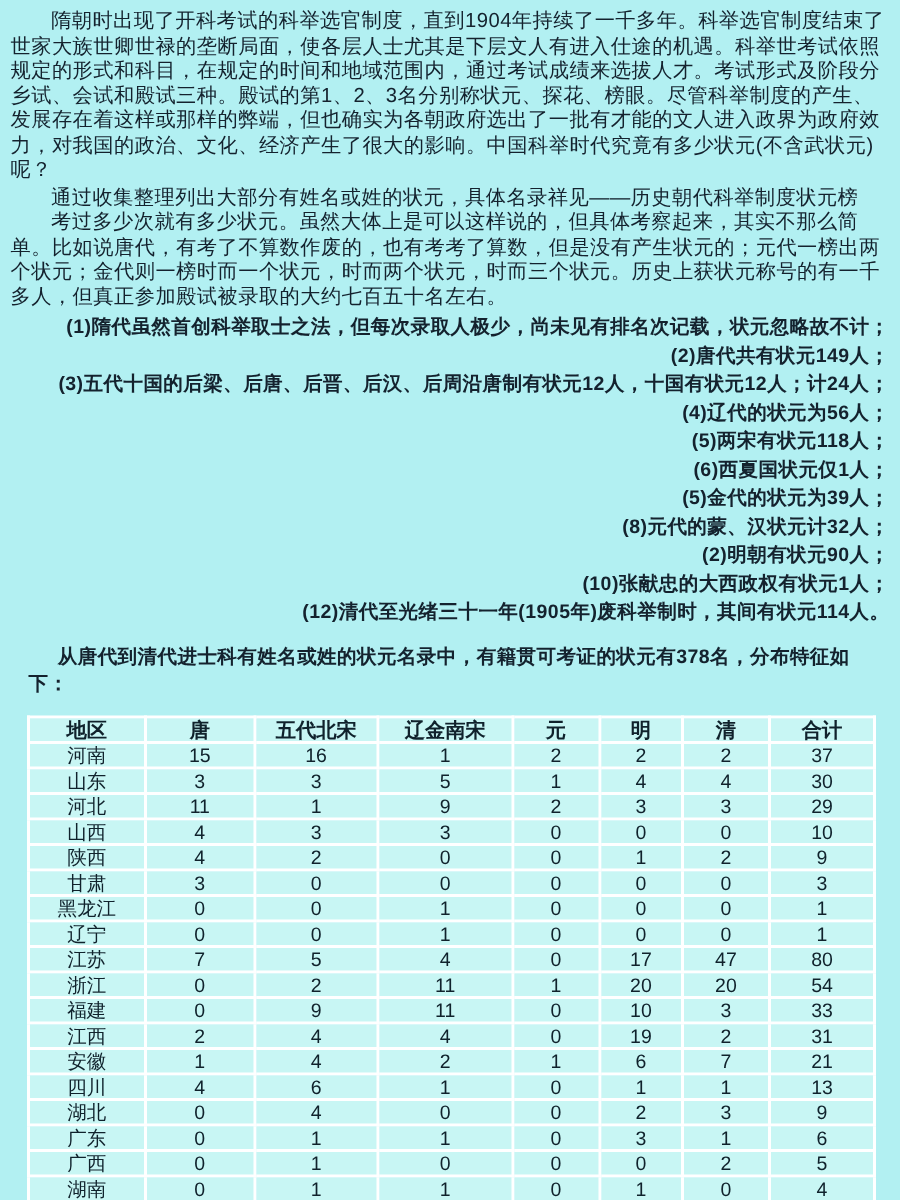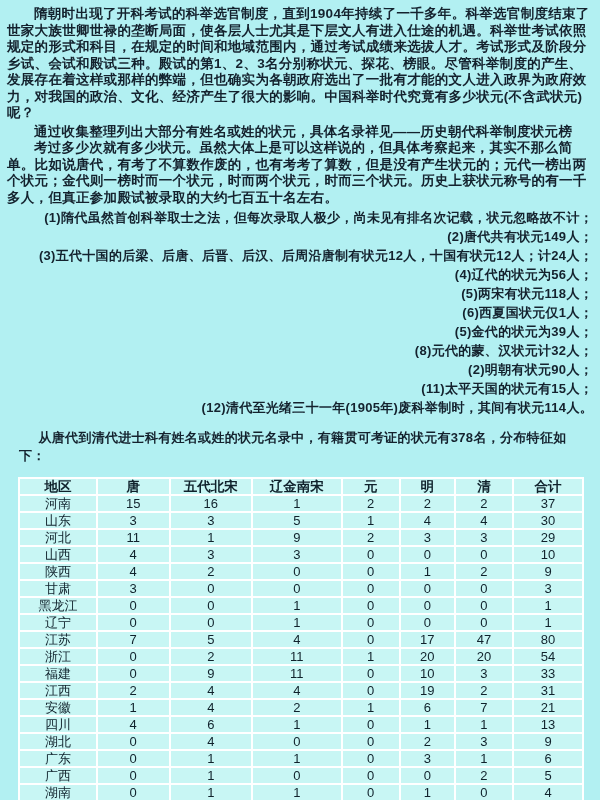--- a/index.html
+++ b/index.html
@@ -8,21 +8,21 @@
     background:#b2f0f2;
     font-family:"Liberation Sans","DejaVu Sans",sans-serif;
     color:#14222e;
   }
   .doc{padding:6px 7px 0 7px;}
   .para{
     margin:0;
     font-size:13.5px;
     line-height:16.5px;
     text-indent:2em;
-    font-weight:700;
+    font-weight:400;
     letter-spacing:0.3px;
   }
   .para.lead-gap{margin-top:2px;}
   .list-wrap{margin-top:2px;}
   .list-item{
     font-size:13px;
     line-height:19px;
     margin-left:1.9em;
     font-weight:600;
     letter-spacing:0.3px;
@@ -68,21 +68,21 @@
   <div class="list-wrap" id="list-container">
       <div class="list-item">(1)隋代虽然首创科举取士之法，但每次录取人极少，尚未见有排名次记载，状元忽略故不计；</div>
       <div class="list-item">(2)唐代共有状元149人；</div>
       <div class="list-item">(3)五代十国的后梁、后唐、后晋、后汉、后周沿唐制有状元12人，十国有状元12人；计24人；</div>
       <div class="list-item">(4)辽代的状元为56人；</div>
       <div class="list-item">(5)两宋有状元118人；</div>
       <div class="list-item">(6)西夏国状元仅1人；</div>
       <div class="list-item">(5)金代的状元为39人；</div>
       <div class="list-item">(8)元代的蒙、汉状元计32人；</div>
       <div class="list-item">(2)明朝有状元90人；</div>
-      <div class="list-item">(11)太平天国的状元有15人；</div>
+      <div class="list-item">(10)张献忠的大西政权有状元1人；</div>
       <div class="list-item">(12)清代至光绪三十一年(1905年)废科举制时，其间有状元114人。</div>
     </div>
 
   <p class="closing">从唐代到清代进士科有姓名或姓的状元名录中，有籍贯可考证的状元有378名，分布特征如下：</p>
 
   <table class="dist">
     <colgroup>
       <col style="width:13.8%">
         <col style="width:12.9%">
         <col style="width:14.6%">

